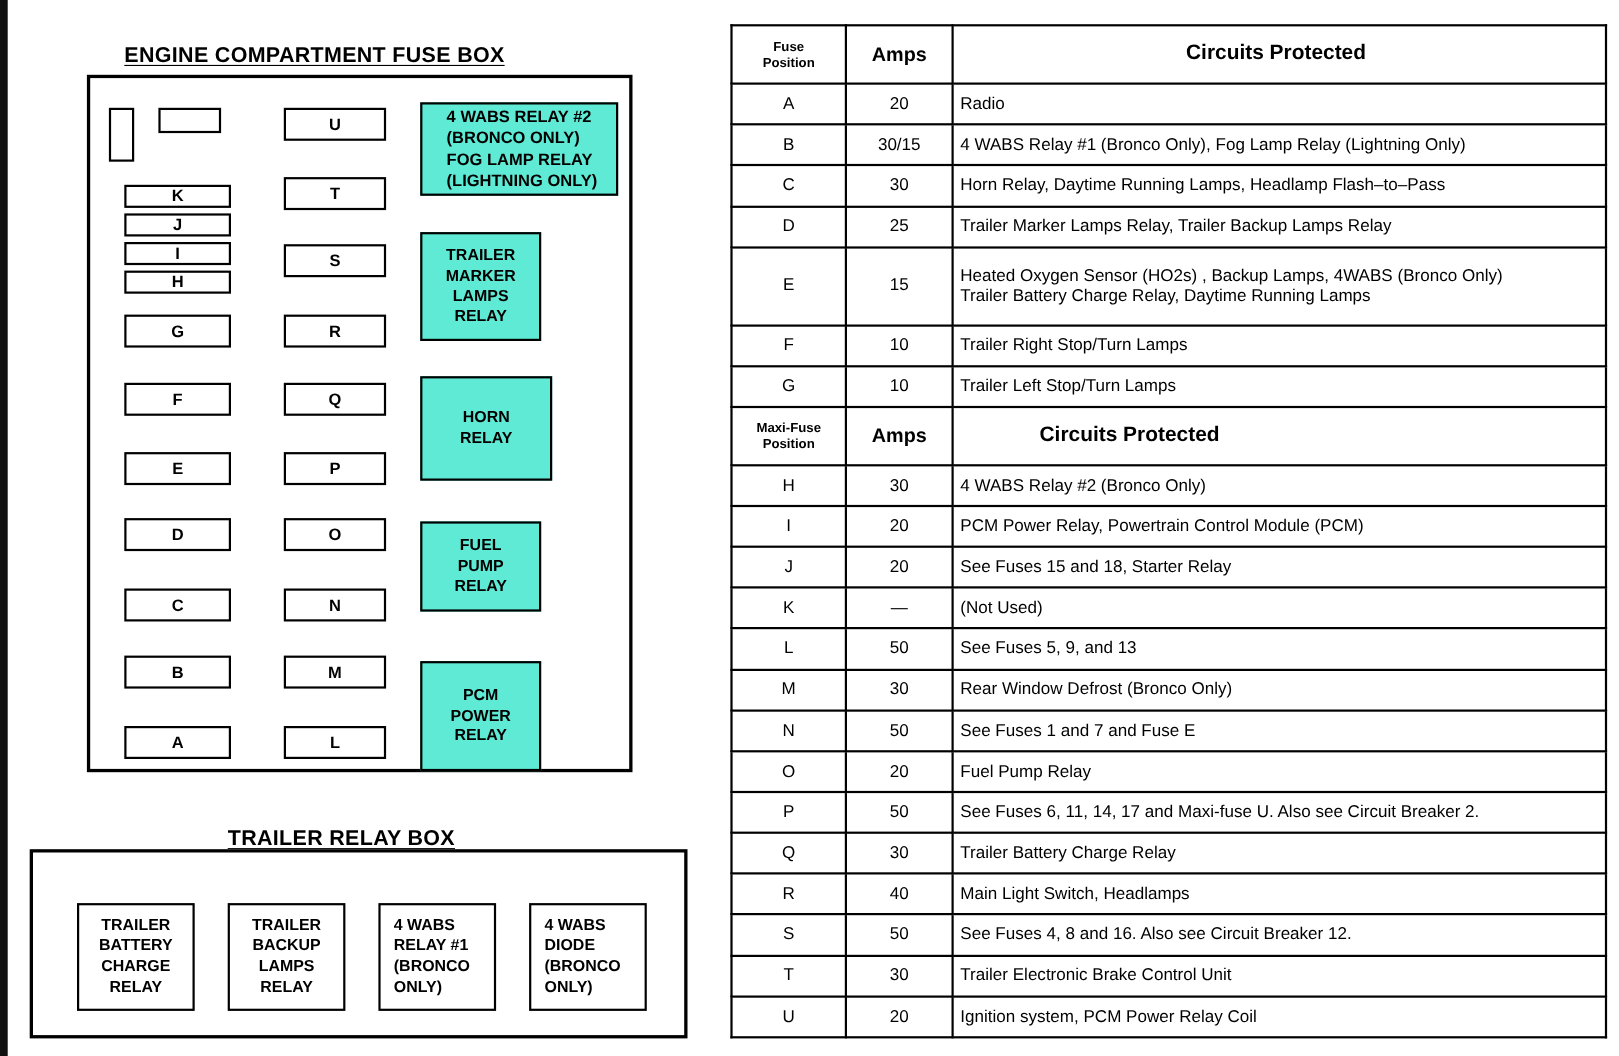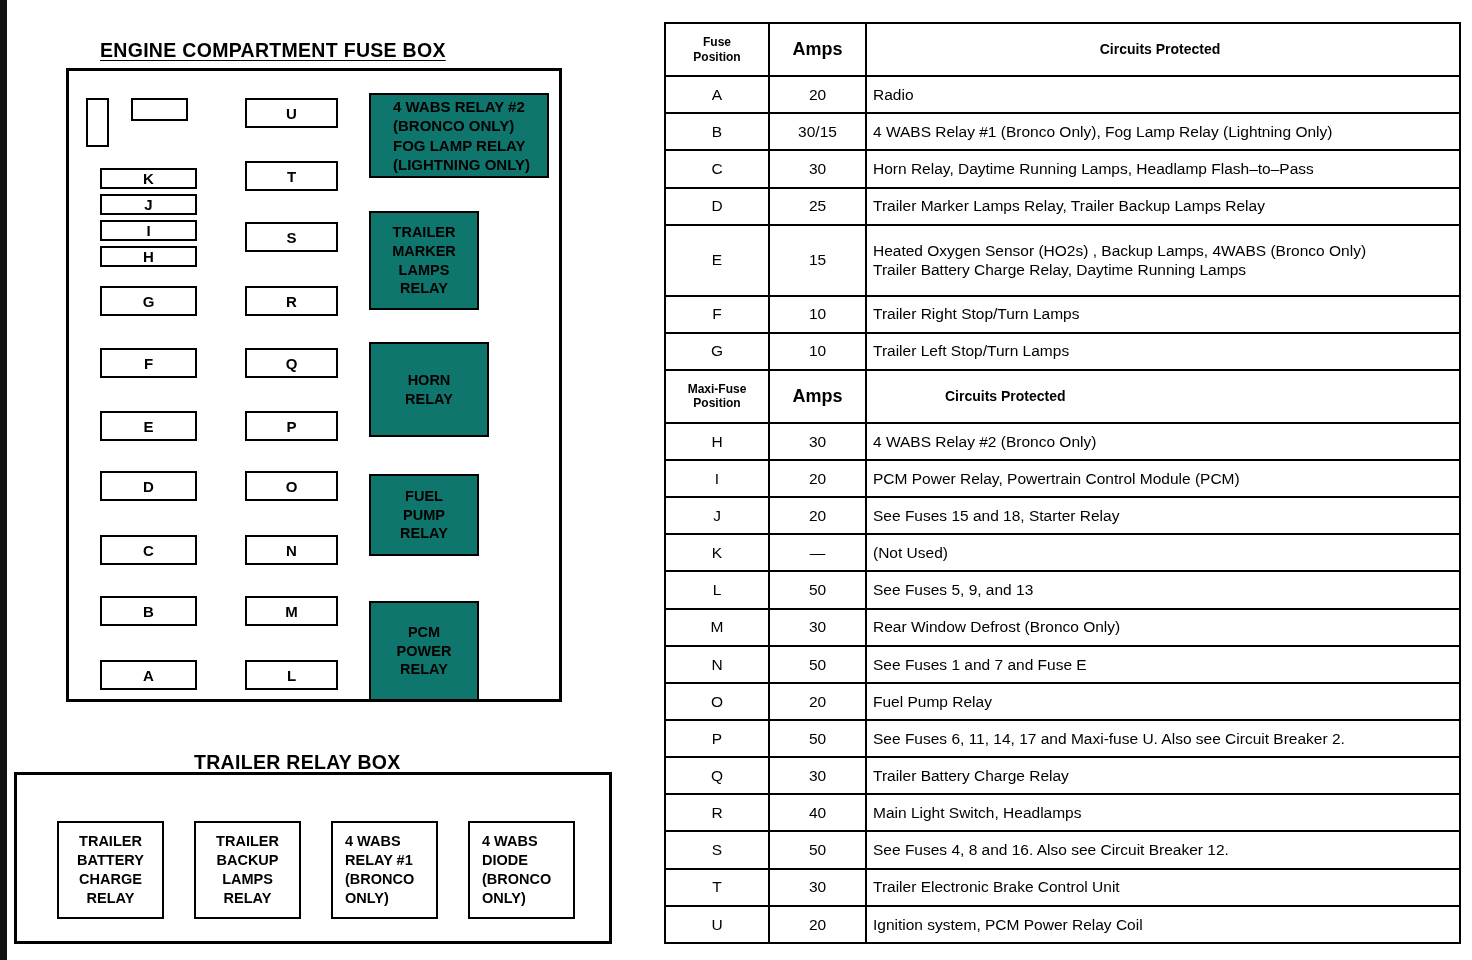--- a/index.html
+++ b/index.html
@@ -19,21 +19,21 @@
   .scan-bar {
     position: absolute;
     left: 0; top: 0;
     width: 7px; height: 960px;
     background: #111;
   }
 
   
   .left-panel {
     position: absolute;
-    left: 4px; top: 0;
+    left: 17px; top: 0;
     width: 648px; height: 960px;
   }
 
   .section-title {
     position: absolute;
     font-weight: bold;
     font-size: 19.5px;
     letter-spacing: 0.3px;
     text-decoration: underline;
     text-underline-offset: 3px;
@@ -62,21 +62,21 @@
     font-weight: bold;
     font-size: 15px;
     line-height: 1;
   }
   .slot.blank { }
 
   
   .relay {
     position: absolute;
     border: 2.5px solid #000;
-    background: #0f766e;
+    background: #5eead4;
     display: flex;
     align-items: center;
     justify-content: center;
     text-align: center;
     font-weight: bold;
     font-size: 14.5px;
     line-height: 1.28;
     padding: 2px 4px;
     white-space: pre-line;
   }
@@ -125,21 +125,21 @@
     font-size: 15.5px;
     line-height: 1.26;
   }
   td.col-pos { width: 104px; text-align: center; }
   td.col-amp { width: 97px; text-align: center; }
   td.col-desc { text-align: left; padding-left: 12px; }
 
   tr.hdr td {
     font-weight: bold;
     text-align: center;
-    font-size: 14px;
+    font-size: 19px;
     line-height: 1.2;
   }
   tr.hdr td.col-pos { font-size: 12px; }
   tr.hdr td.col-amp { font-size: 18px; }
   tr.hdr td.col-desc { text-align: center; padding-left: 0; }
   tr.hdr.maxi td.col-desc { text-align: left; padding-left: 78px; }
   .twoline { white-space: pre-line; }
 </style>
 </head>
 <body>

